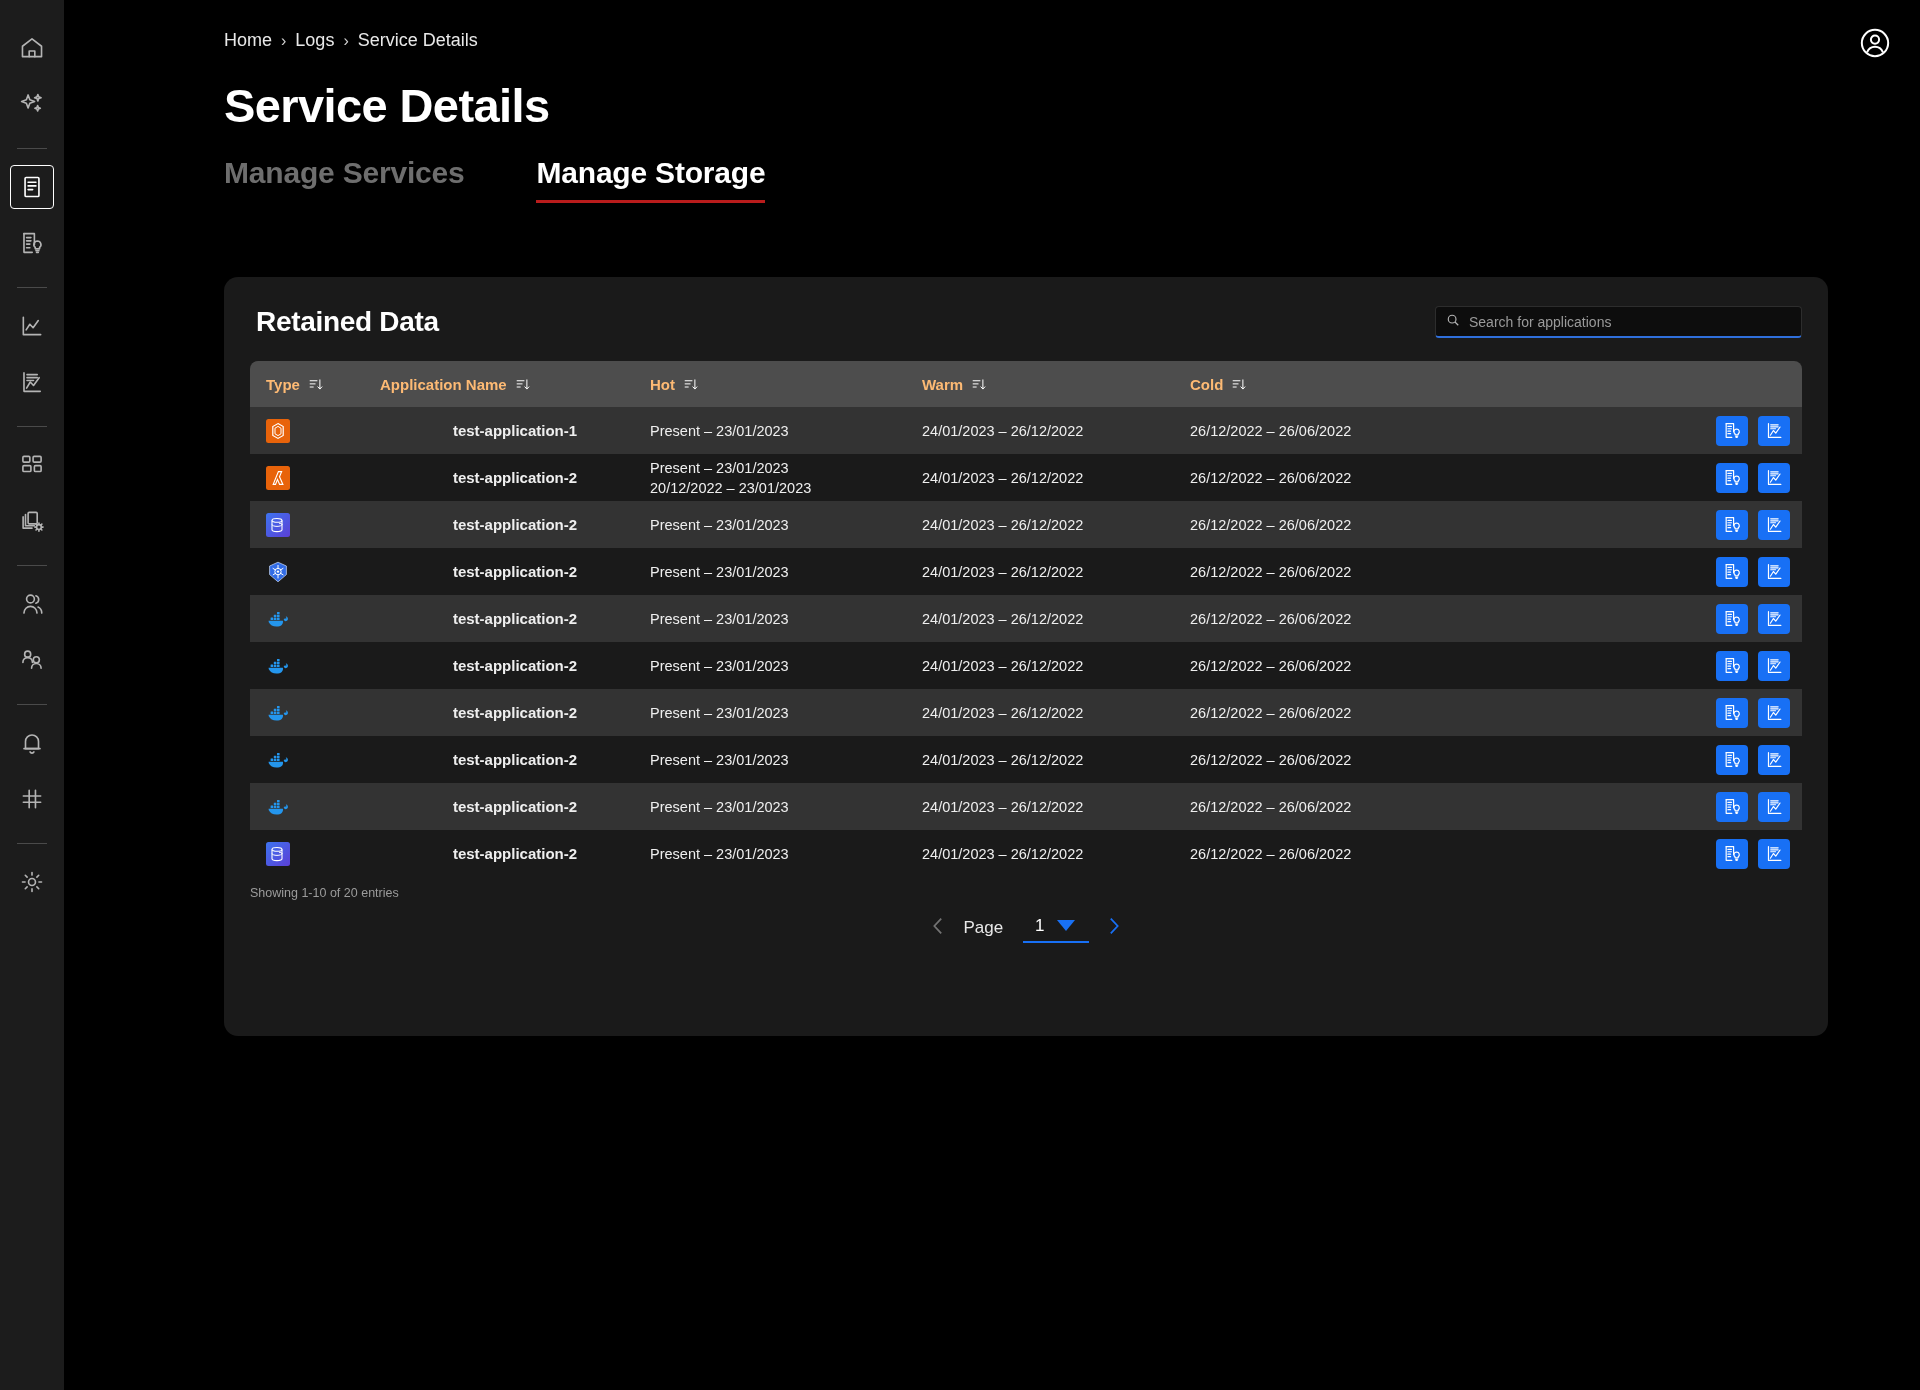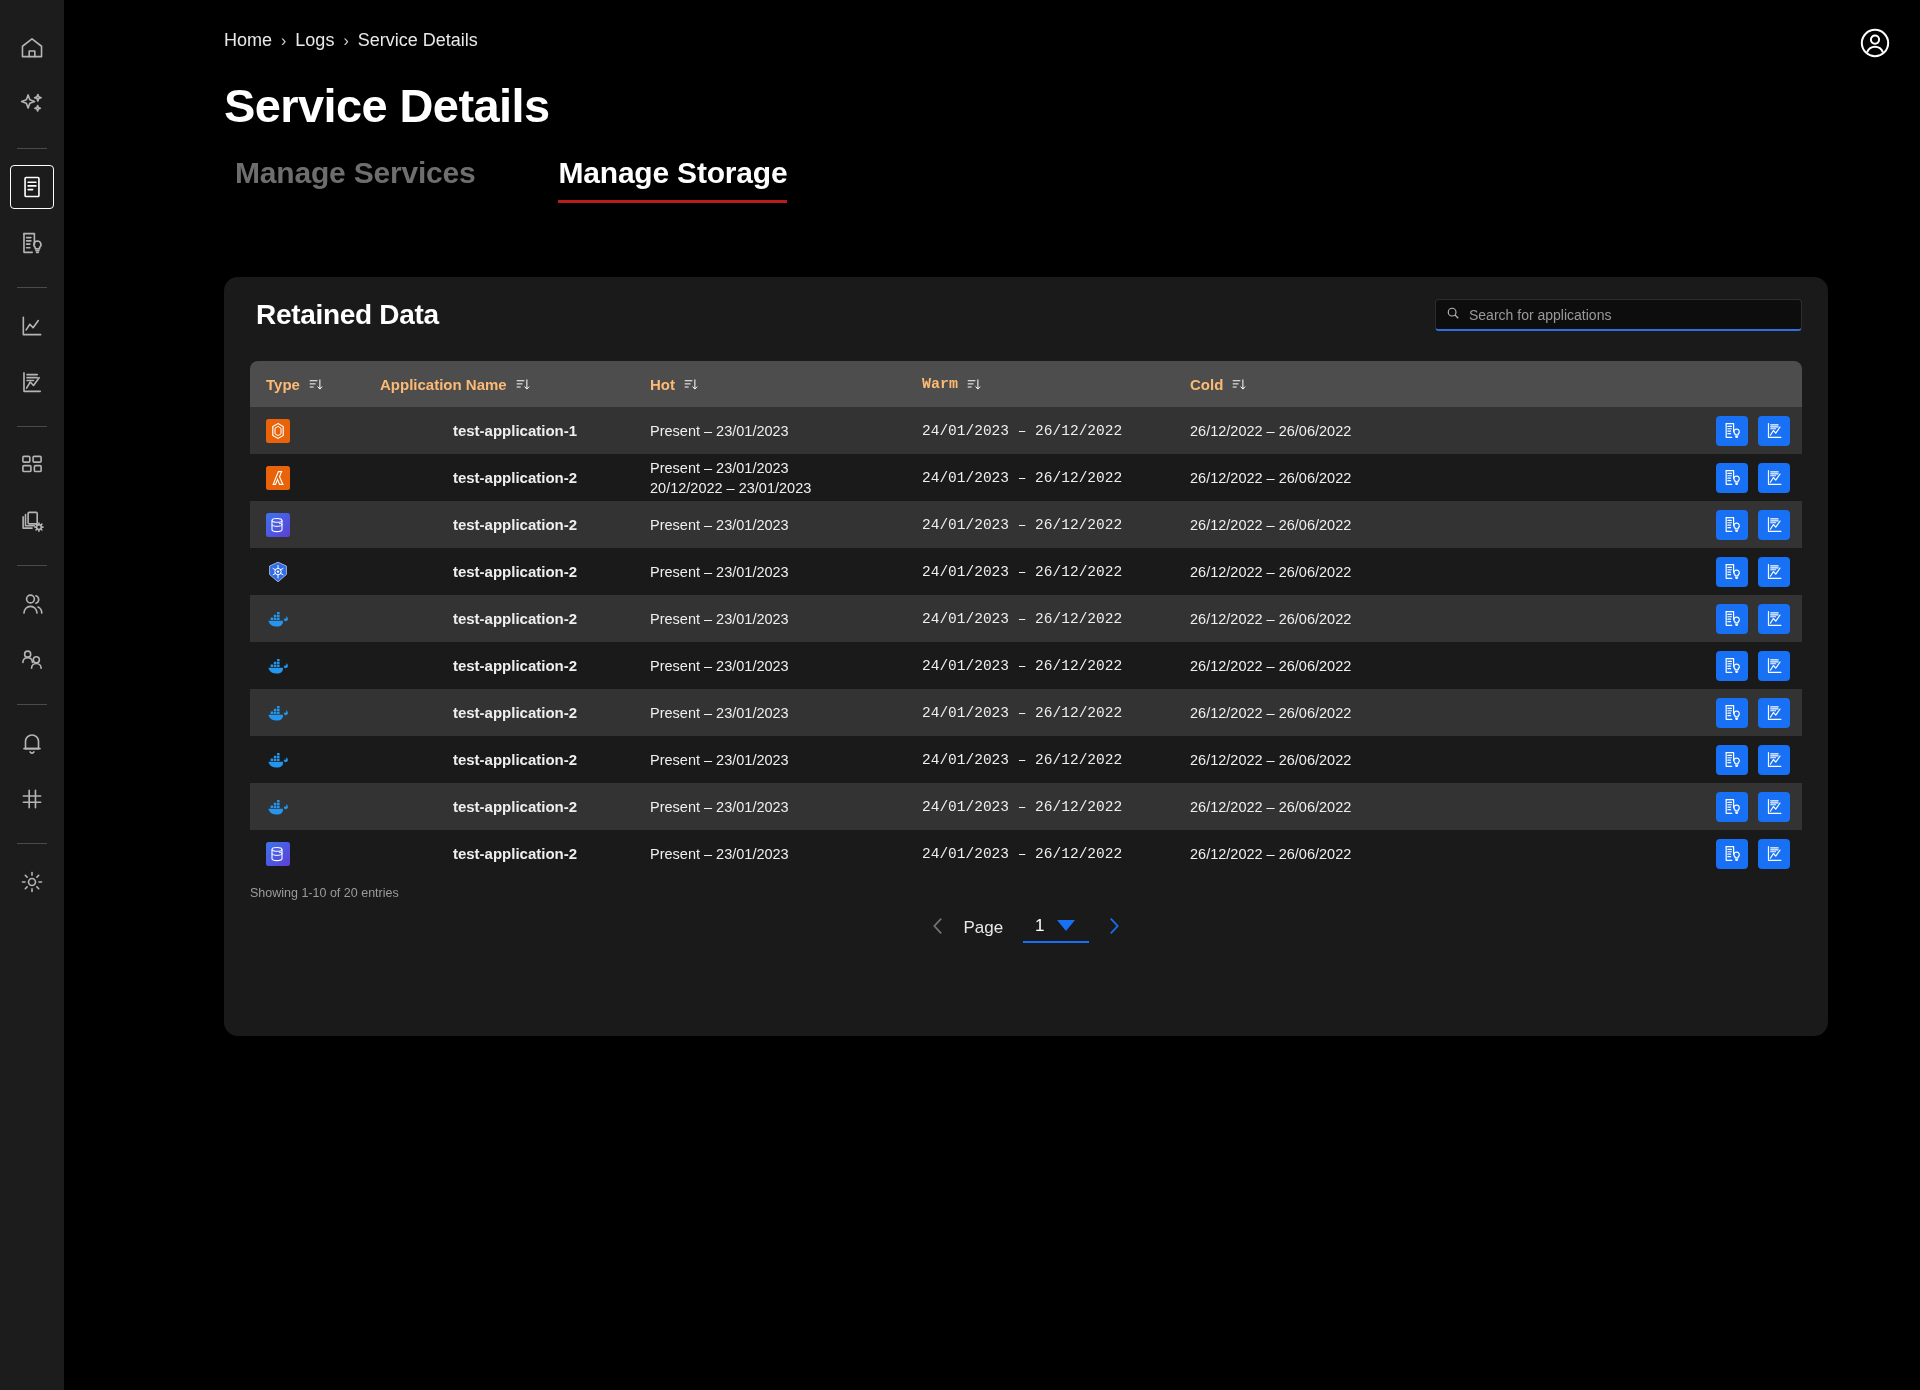--- a/index.html
+++ b/index.html
@@ -54,21 +54,20 @@
 
   
   .main-tabs {
     position: absolute; left: 160px; top: 156px;
     display: flex; align-items: flex-end; gap: 72px;
   }
   .main-tab {
     font-size: 30px; font-weight: bold; color: #6e6e6e;
     padding-bottom: 10px; cursor: pointer; letter-spacing:-0.2px;
     border-bottom: 3px solid transparent;
-    margin-left: 11px;
   }
   .main-tab.active { color: #fff; border-bottom: 3px solid #b91c1c; }
 
   
   .sub-tabs {
     position: absolute; left: 166px; top: 243px;
     display: flex; align-items: stretch;
   }
   .sub-tab {
     font-size: 19px; font-weight: bold; color: #fff;
@@ -78,21 +77,21 @@
   .sub-tab.active { background: #262626; }
 
   
   .panel {
     position: absolute; left: 160px; top: 277px;
     width: 1604px; height: 759px;
     background: #1a1a1a; border-radius: 14px;
     padding: 22px 0 0 0;
   }
   .panel-head {
-    display: flex; justify-content: space-between;
+    display: flex; align-items: center; justify-content: space-between;
     padding: 0 26px 0 32px; height: 46px;
   }
   .panel-title { font-size: 28px; font-weight: bold; color: #fff; letter-spacing:-0.3px; }
   .search-wrap {
     width: 367px; height: 32px; background: #0d0d0d;
     border: 1px solid #2d2d2d; border-bottom: 2px solid #2f6fdb;
     border-radius: 4px; display: flex; align-items: center;
     padding: 0 10px; gap: 9px;
   }
   .search-wrap svg { width: 14px; height: 14px; flex: 0 0 14px; }
@@ -109,21 +108,21 @@
     background: #4d4d4d; color: #fdba74;
   }
   .th {
     font-size: 15px; font-weight: bold; display: flex;
     align-items: center; gap: 8px; cursor: pointer;
   }
   .th svg { width: 15px; height: 15px; display:block; }
   .c-type   { width: 130px; padding-left: 16px; }
   .c-name   { width: 270px; }
   .c-hot    { width: 272px; }
-  .c-warm   { width: 268px; font-family: Liberation Mono, monospace; }
+  .c-warm   { width: 268px; }
   .c-cold   { width: 300px; }
   .c-act    { flex: 1; display: flex; justify-content: flex-end; padding-right: 12px; gap: 10px; }
 
   .row {
     display: flex; align-items: center; min-height: 47px;
     color: #efefef; font-size: 14.5px;
   }
   .row.odd  { background: #333333; }
   .row.even { background: #1a1a1a; }
   .row .c-type { display: flex; align-items: center; }

